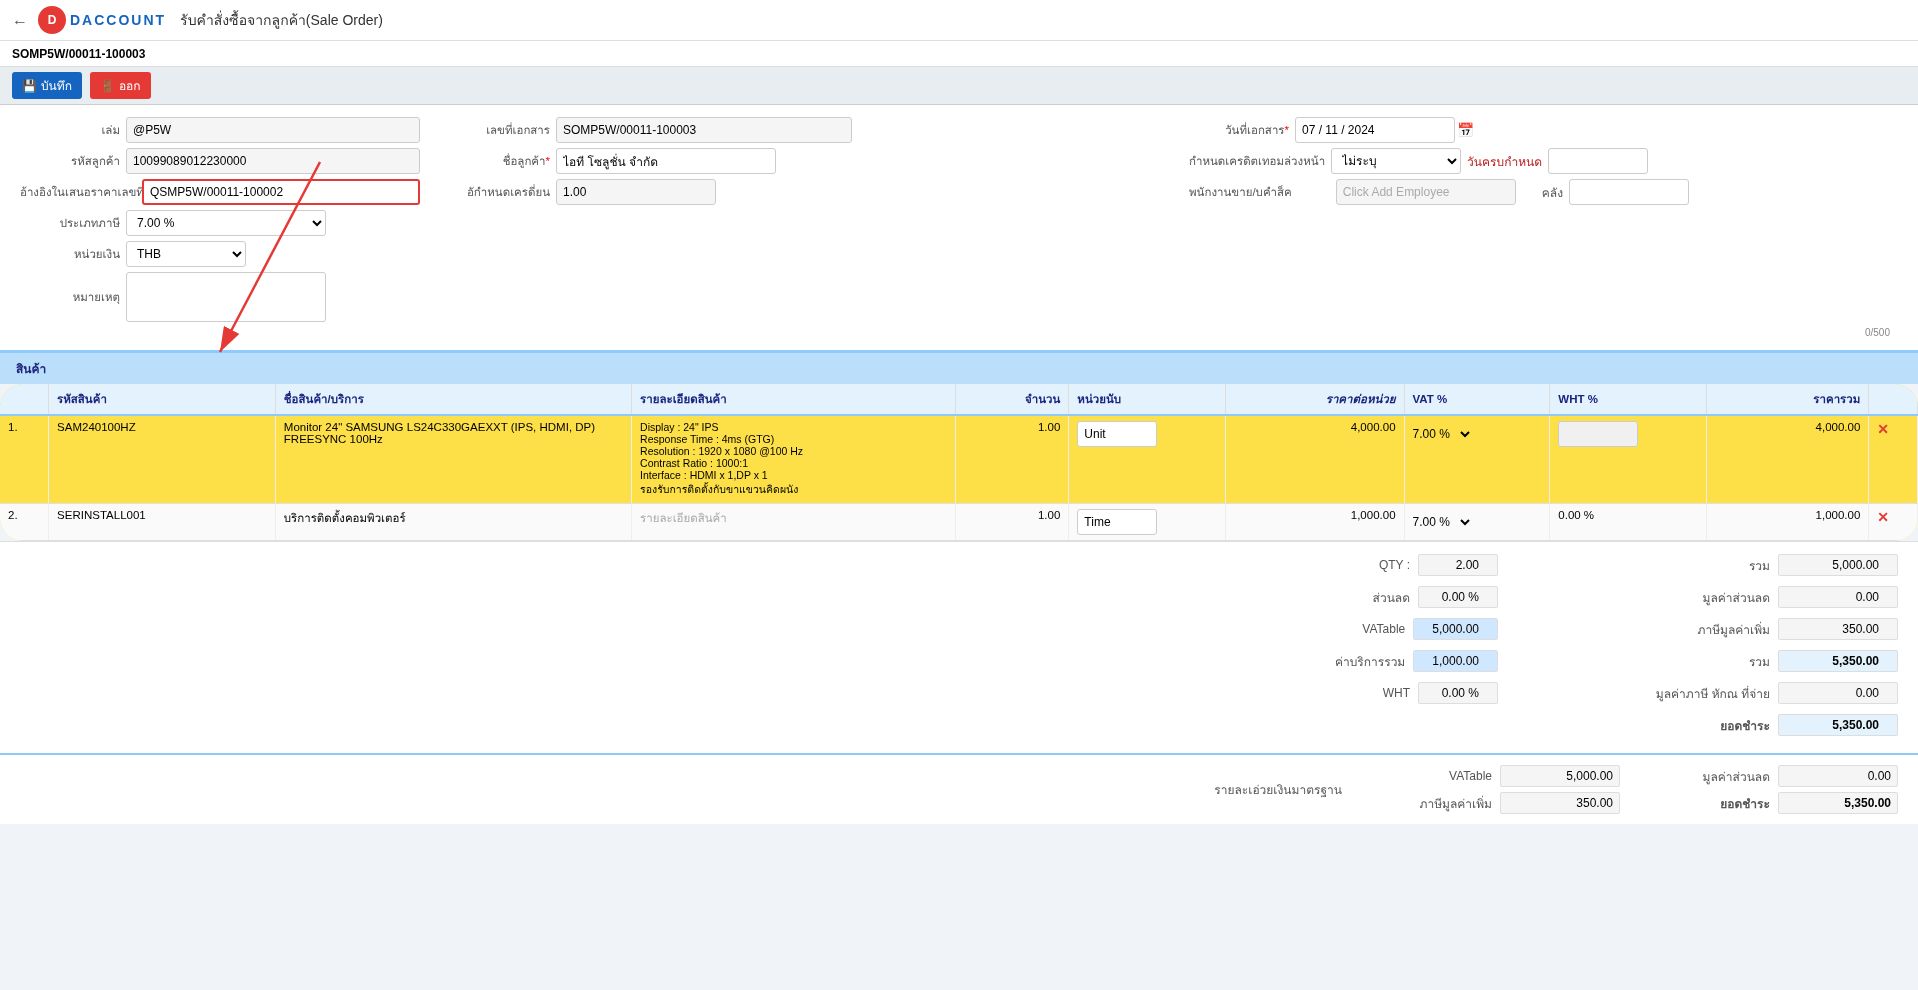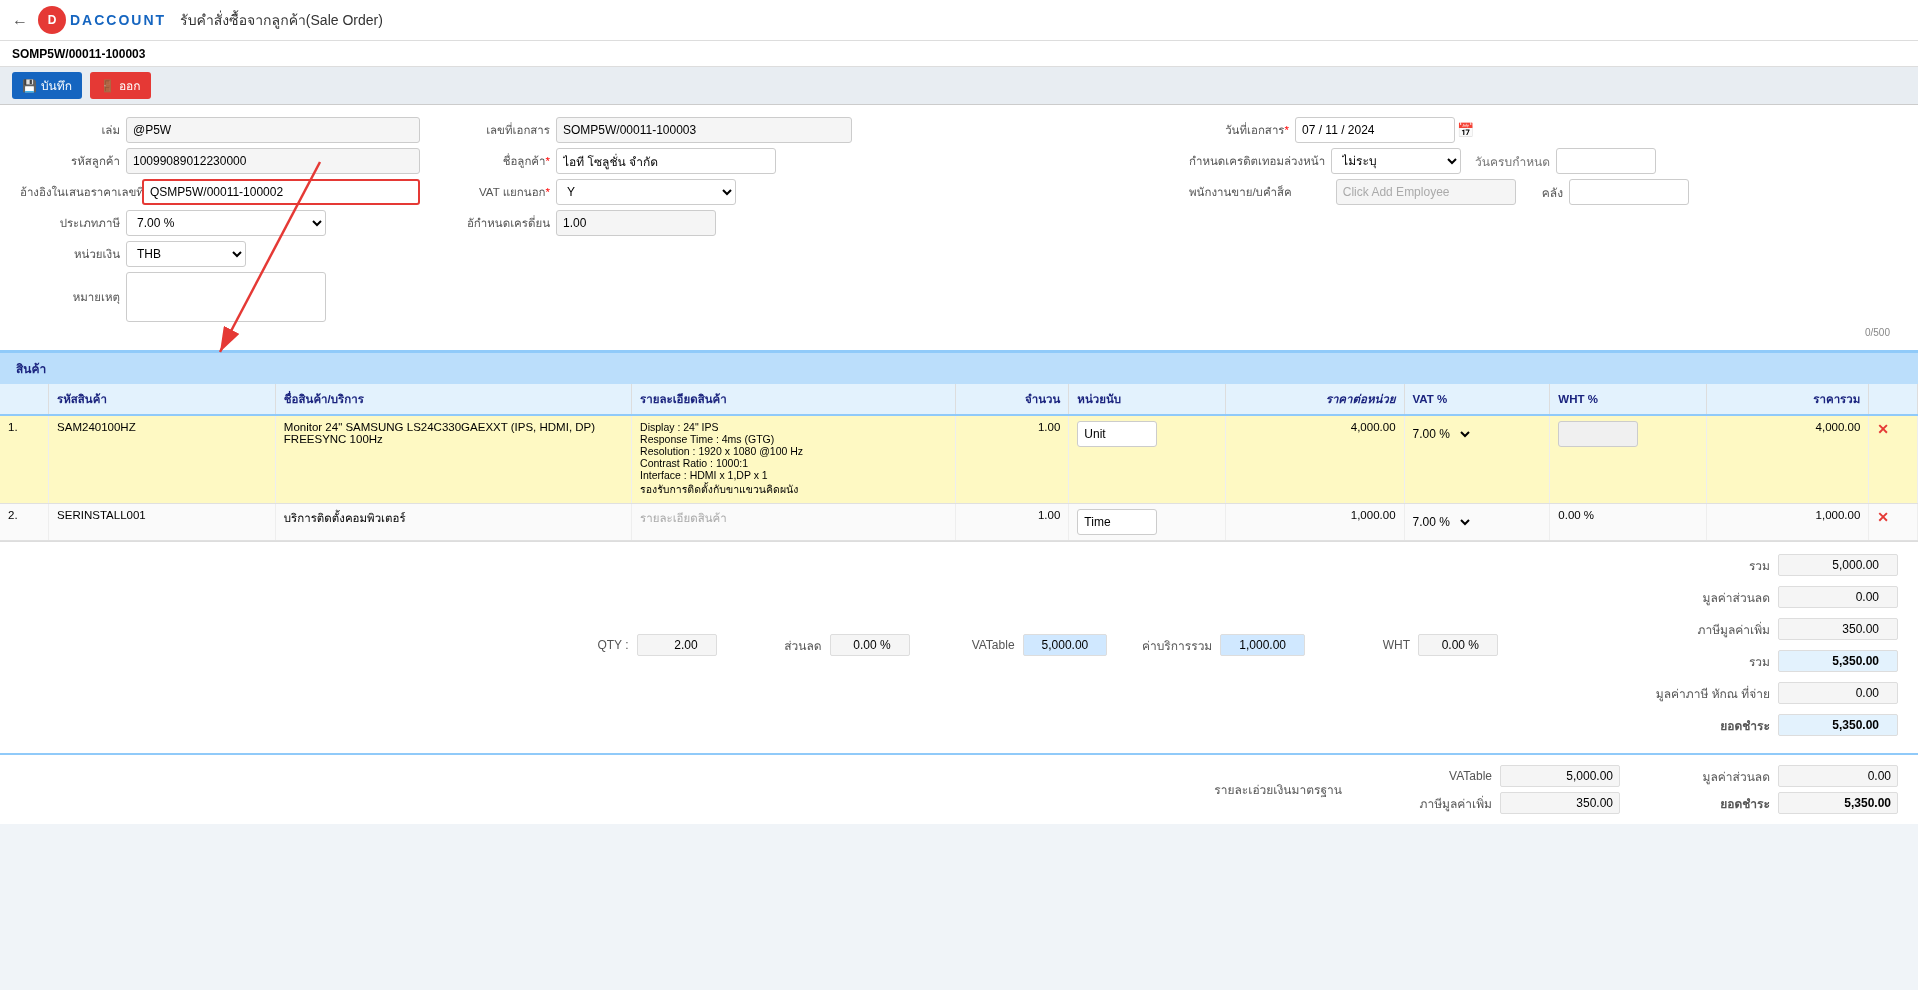--- a/index.html
+++ b/index.html
@@ -22,21 +22,21 @@
     .form-label { color: #555; min-width: 100px; text-align: right; font-size: 11.5px; white-space: nowrap; }
     .form-label-required::after { content: '*'; color: red; }
     .form-input { border: 1px solid #ccc; border-radius: 3px; padding: 3px 6px; font-size: 12px; background: #fff; height: 26px; }
     .form-input-wide { width: 296px; }
     .form-input-readonly { background: #f5f5f5; }
     .form-input-highlighted { border: 2px solid #e53935; }
     .form-select { border: 1px solid #ccc; border-radius: 3px; padding: 3px 6px; font-size: 12px; background: #fff; height: 26px; }
     .form-textarea { border: 1px solid #ccc; border-radius: 3px; padding: 3px 6px; font-size: 12px; width: 200px; height: 50px; resize: none; }
 
     .section-header { background: #bbdefb; padding: 6px 16px; font-weight: bold; font-size: 13px; color: #1a237e; border-top: 1px solid #90caf9; }
-    .table-container { background: #fef9c3; overflow-x: auto; }
+    .table-container { background: #fde047; overflow-x: auto; border-radius: 23px; }
     table { width: 100%; border-collapse: collapse; }
     th { background: #e3f2fd; color: #1a237e; padding: 6px 8px; text-align: left; font-size: 11.5px; border-bottom: 2px solid #90caf9; border-right: 1px solid #ddd; white-space: nowrap; }
     td { padding: 5px 8px; border-bottom: 1px solid #e0e0e0; border-right: 1px solid #eee; font-size: 11.5px; vertical-align: top; }
     tr:nth-child(even) { background: #fafafa; }
     .td-number { text-align: right; }
     .delete-btn { color: #e53935; cursor: pointer; font-size: 14px; font-weight: bold; }
 
     .summary-section { background: #fff; padding: 12px 20px; border-top: 1px solid #ddd; }
     .summary-row { display: flex; align-items: center; justify-content: flex-end; margin-bottom: 5px; gap: 8px; }
     .summary-label { text-align: right; color: #555; min-width: 100px; font-size: 12px; }
@@ -119,45 +119,39 @@
     <div>
       <div class="form-row">
         <span class="form-label">เลขที่เอกสาร</span>
         <input class="form-input form-input-wide form-input-readonly" type="text" value="SOMP5W/00011-100003" readonly="" style="">
       </div>
       <div class="form-row">
         <span class="form-label form-label-required">ชื่อลูกค้า</span>
         <input class="form-input form-input-wide" type="text" value="ไอที โซลูชั่น จำกัด" style="width: 220px;">
       </div>
       <div class="form-row">
-        <span class="form-label form-label-required">VAT แยกนอก</span>
-        <select class="form-select" style="width:180px;">
-          <option>Y</option>
-        </select>
-      </div>
-      <div class="form-row">
         <span class="form-label">อักำหนดเครดี่ยน</span>
         <input class="form-input form-input-readonly" type="text" value="1.00" style="width: 160px;" readonly="">
       </div>
     </div>
 
     <div>
       <div class="form-row">
         <span class="form-label form-label-required">วันที่เอกสาร</span>
         <div class="input-group">
           <input class="form-input" type="text" value="07 / 11 / 2024" style="width: 160px;">
           <span class="cal-icon">📅</span>
         </div>
       </div>
       <div class="form-row">
         <span class="form-label">กำหนดเครดิตเทอมล่วงหน้า</span>
         <select class="form-select" style="width:130px;">
           <option>ไม่ระบุ</option>
         </select>
-        <span style="margin-left:8px; color:#737373;">วันครบกำหนด</span>
+        <span style="color:#b91c1c;">วันครบกำหนด</span>
         <input class="form-input" type="text" value="" style="width: 100px;">
       </div>
       <div class="form-row">
         <span class="form-label">พนักงานขาย/บคำส็ค</span>
         <input class="form-input form-input-readonly" type="text" value="Click Add Employee" style="width: 180px; color: rgb(170, 170, 170); margin-left: 38px;" readonly="">
         <span style="margin-left: 20px; color:#555;">คลัง</span>
         <input class="form-input" type="text" value="" style="width: 120px;">
       </div>
     </div>
   </div>
@@ -246,21 +240,21 @@
           <span class="delete-btn">✕</span>
         </td>
       </tr>
     </tbody>
   </table>
 </div>
 
 <div class="summary-section">
   <div style="display: flex; justify-content: flex-end; gap: 40px;">
 
-    <div style="display: flex; flex-direction: row; gap: 5px; min-width: 360px;">
+    <div style="display: flex; flex-direction: column; gap: 5px; min-width: 360px;">
       <div class="summary-row">
         <span class="summary-label">QTY :</span>
         <div class="summary-value" style="min-width:80px;">2.00</div>
       </div>
       <div class="summary-row">
         <span class="summary-label">ส่วนลด</span>
         <div class="summary-value" style="min-width:80px;">0.00 %</div>
       </div>
       <div class="summary-row">
         <span class="summary-label">VATable</span>

